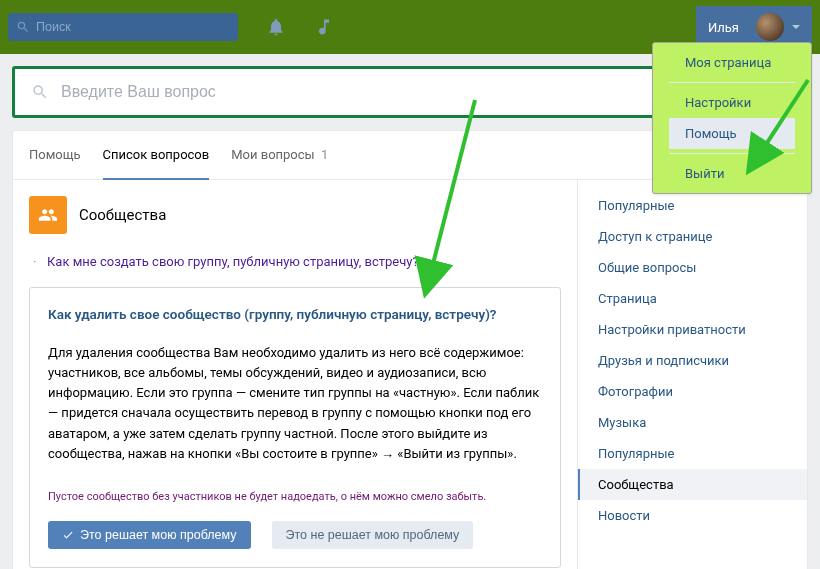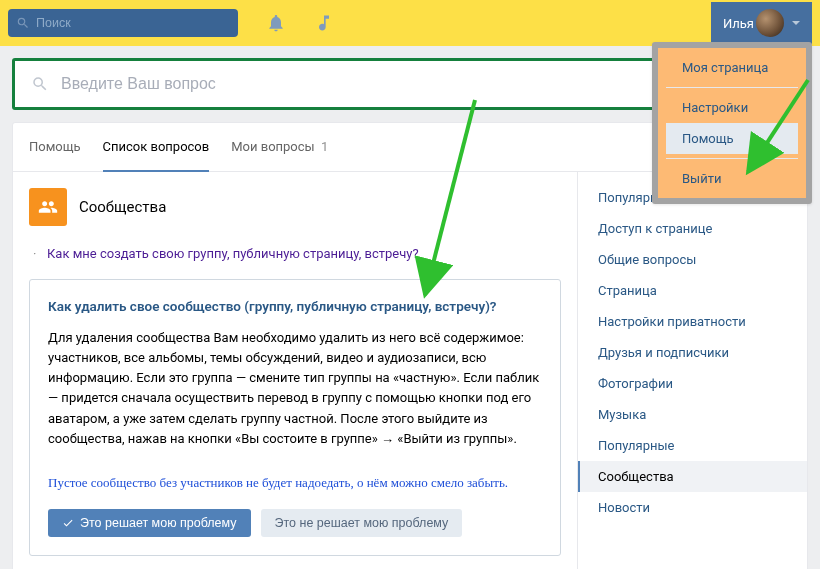--- a/index.html
+++ b/index.html
@@ -1,28 +1,28 @@
 <!DOCTYPE html>
 <html><head>
 <meta charset="utf-8">
 <style>
   * { box-sizing: border-box; margin: 0; padding: 0; }
   body { font-family: -apple-system, BlinkMacSystemFont, "Segoe UI", Roboto, Helvetica, Arial, sans-serif; background: #edeef0; width: 820px; height: 569px; overflow: hidden; position: relative; }
   
-  .topbar { background: #fde047; height: 46px; display: flex; align-items: center; padding: 0 8px; }
+  .topbar { background: #4d7c0f; height: 54px; display: flex; align-items: center; padding: 0 8px; }
   .search-wrap { display: flex; align-items: center; background: #3a6494; border-radius: 4px; padding: 4px 8px; width: 230px; height: 28px; }
   .search-icon-svg { width: 14px; height: 14px; fill: #7996b8; }
   .search-input { background: transparent; border: none; outline: none; color: #cfdbe8; font-size: 12.5px; margin-left: 6px; flex: 1; }
   .search-input::placeholder { color: #8fabc8; }
   
   .topbar-icons { display: flex; align-items: center; margin-left: 28px; gap: 28px; }
   .topbar-icon { width: 20px; height: 20px; fill: #7f9bbc; cursor: pointer; }
   
   .user-area { margin-left: auto; display: flex; align-items: center; background: #466f9f; height: 42px; padding: 0 12px; cursor: pointer; }
-  .user-name { color: #fff; font-size: 13px; margin-right: 2px; }
+  .user-name { color: #fff; font-size: 13px; margin-right: 17px; }
   .avatar { width: 28px; height: 28px; border-radius: 50%; background: radial-gradient(circle at 35% 35%, #b5926f 0%, #6a4e36 60%, #2a2018 100%); }
   .caret { margin-left: 8px; width: 0; height: 0; border-left: 4px solid transparent; border-right: 4px solid transparent; border-top: 4px solid #b8c8d9; }
 
   .page { padding: 12px; }
   .question-bar { background: #fff; border: 3px solid #15803d; border-radius: 3px; padding: 14px 16px; display: flex; align-items: center; }
   .q-icon { width: 18px; height: 18px; fill: #c0c6cf; margin-right: 12px; }
   .q-input { border: none; outline: none; font-size: 16px; color: #828a99; flex: 1; }
   .q-input::placeholder { color: #a8adb8; }
 
   .main-card { background: #fff; border: 1px solid #e7e8ec; border-radius: 3px; margin-top: 12px; }
@@ -37,32 +37,32 @@
 
   .section-head { display: flex; align-items: center; margin-bottom: 14px; }
   .section-icon { width: 38px; height: 38px; background: #f7921e; border-radius: 3px; display: flex; align-items: center; justify-content: center; margin-right: 12px; }
   .section-icon svg { width: 20px; height: 20px; fill: #fff; }
   .section-title { font-size: 15px; color: #000; }
 
   .link-line { font-size: 13px; color: #4c1d95; padding: 6px 0 12px 18px; cursor: pointer; position: relative; }
   .link-line::before { content: "·"; position: absolute; left: 4px; color: #939393; }
 
   .qa-box { border: 1px solid #d0d8e0; border-radius: 3px; padding: 18px; margin-top: 6px; }
-  .qa-title { color: #2a5885; font-size: 13.5px; font-weight: 600; margin-bottom: 14px; }
+  .qa-title { color: #2a5885; font-size: 13.5px; font-weight: 600; margin-bottom: 21px; }
   .qa-body { font-size: 13px; color: #000; line-height: 1.55; margin-bottom: 24px; }
-  .qa-body2 { font-size: 13px; color: #1d4ed8; line-height: 1.55; margin-bottom: 16px; font-family: Liberation Serif, serif; }
-  .btn-row { display: flex; gap: 10px; }
+  .qa-body2 { font-size: 11px; color: #701a75; line-height: 1.55; margin-bottom: 16px; }
+  .btn-row { display: flex; gap: 21px; }
   .btn-primary { background: #5181b8; color: #fff; border: none; border-radius: 3px; padding: 7px 14px; font-size: 12.5px; cursor: pointer; display: flex; align-items: center; gap: 6px; }
   .btn-primary svg { width: 12px; height: 12px; fill: #fff; }
   .btn-secondary { background: #e5ebf1; color: #55677d; border: none; border-radius: 3px; padding: 7px 14px; font-size: 12.5px; cursor: pointer; }
 
   .side-item { padding: 8px 20px; font-size: 13px; color: #2a5885; cursor: pointer; }
   .side-item.active { background: #f0f2f5; color: #000; border-left: 2px solid #5181b8; padding-left: 18px; }
 
-  .dropdown { position: absolute; top: 42px; right: 8px; width: 160px; background: #fdba74; border: 6px solid #a3a3a3; border-radius: 3px; box-shadow: 0 1px 3px rgba(0,0,0,0.1); padding: 4px 8px; z-index: 100; }
+  .dropdown { position: absolute; top: 42px; right: 8px; width: 160px; background: #bef264; border: 1px solid #a3a3a3; border-radius: 3px; box-shadow: 0 1px 3px rgba(0,0,0,0.1); padding: 4px 16px; z-index: 100; }
   .dd-item { padding: 8px 16px; font-size: 13px; color: #2a5885; cursor: pointer; }
   .dd-item.hover { background: #e4eaf0; }
   .dd-sep { height: 1px; background: #e7e8ec; margin: 4px 0; }
 
   .arrows { position: absolute; top: 0; left: 0; width: 820px; height: 569px; pointer-events: none; z-index: 200; }
 </style>
 </head>
 <body>
 
 <div class="topbar">

